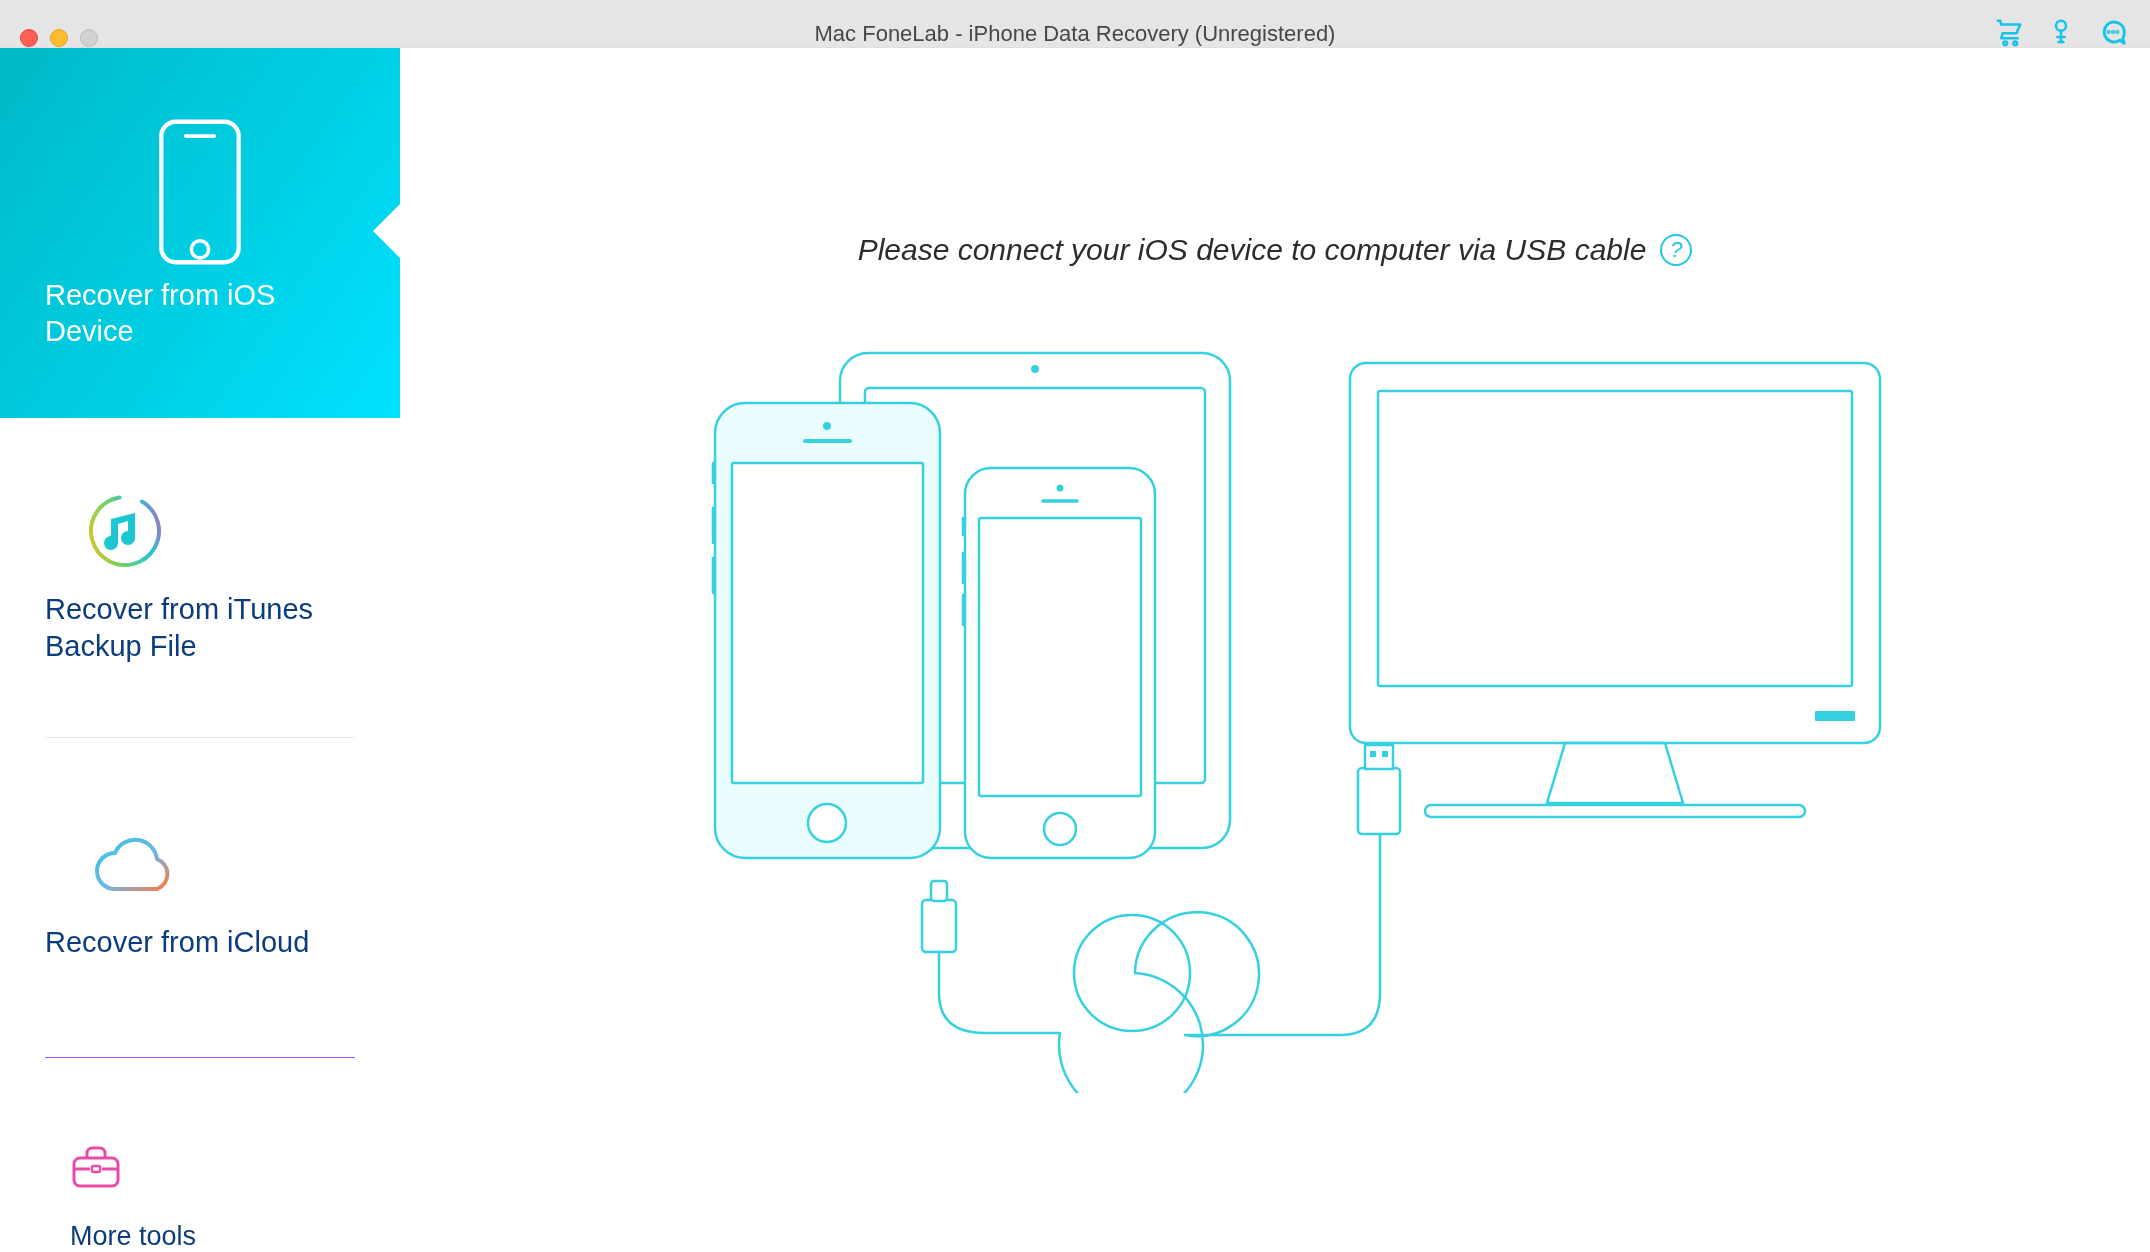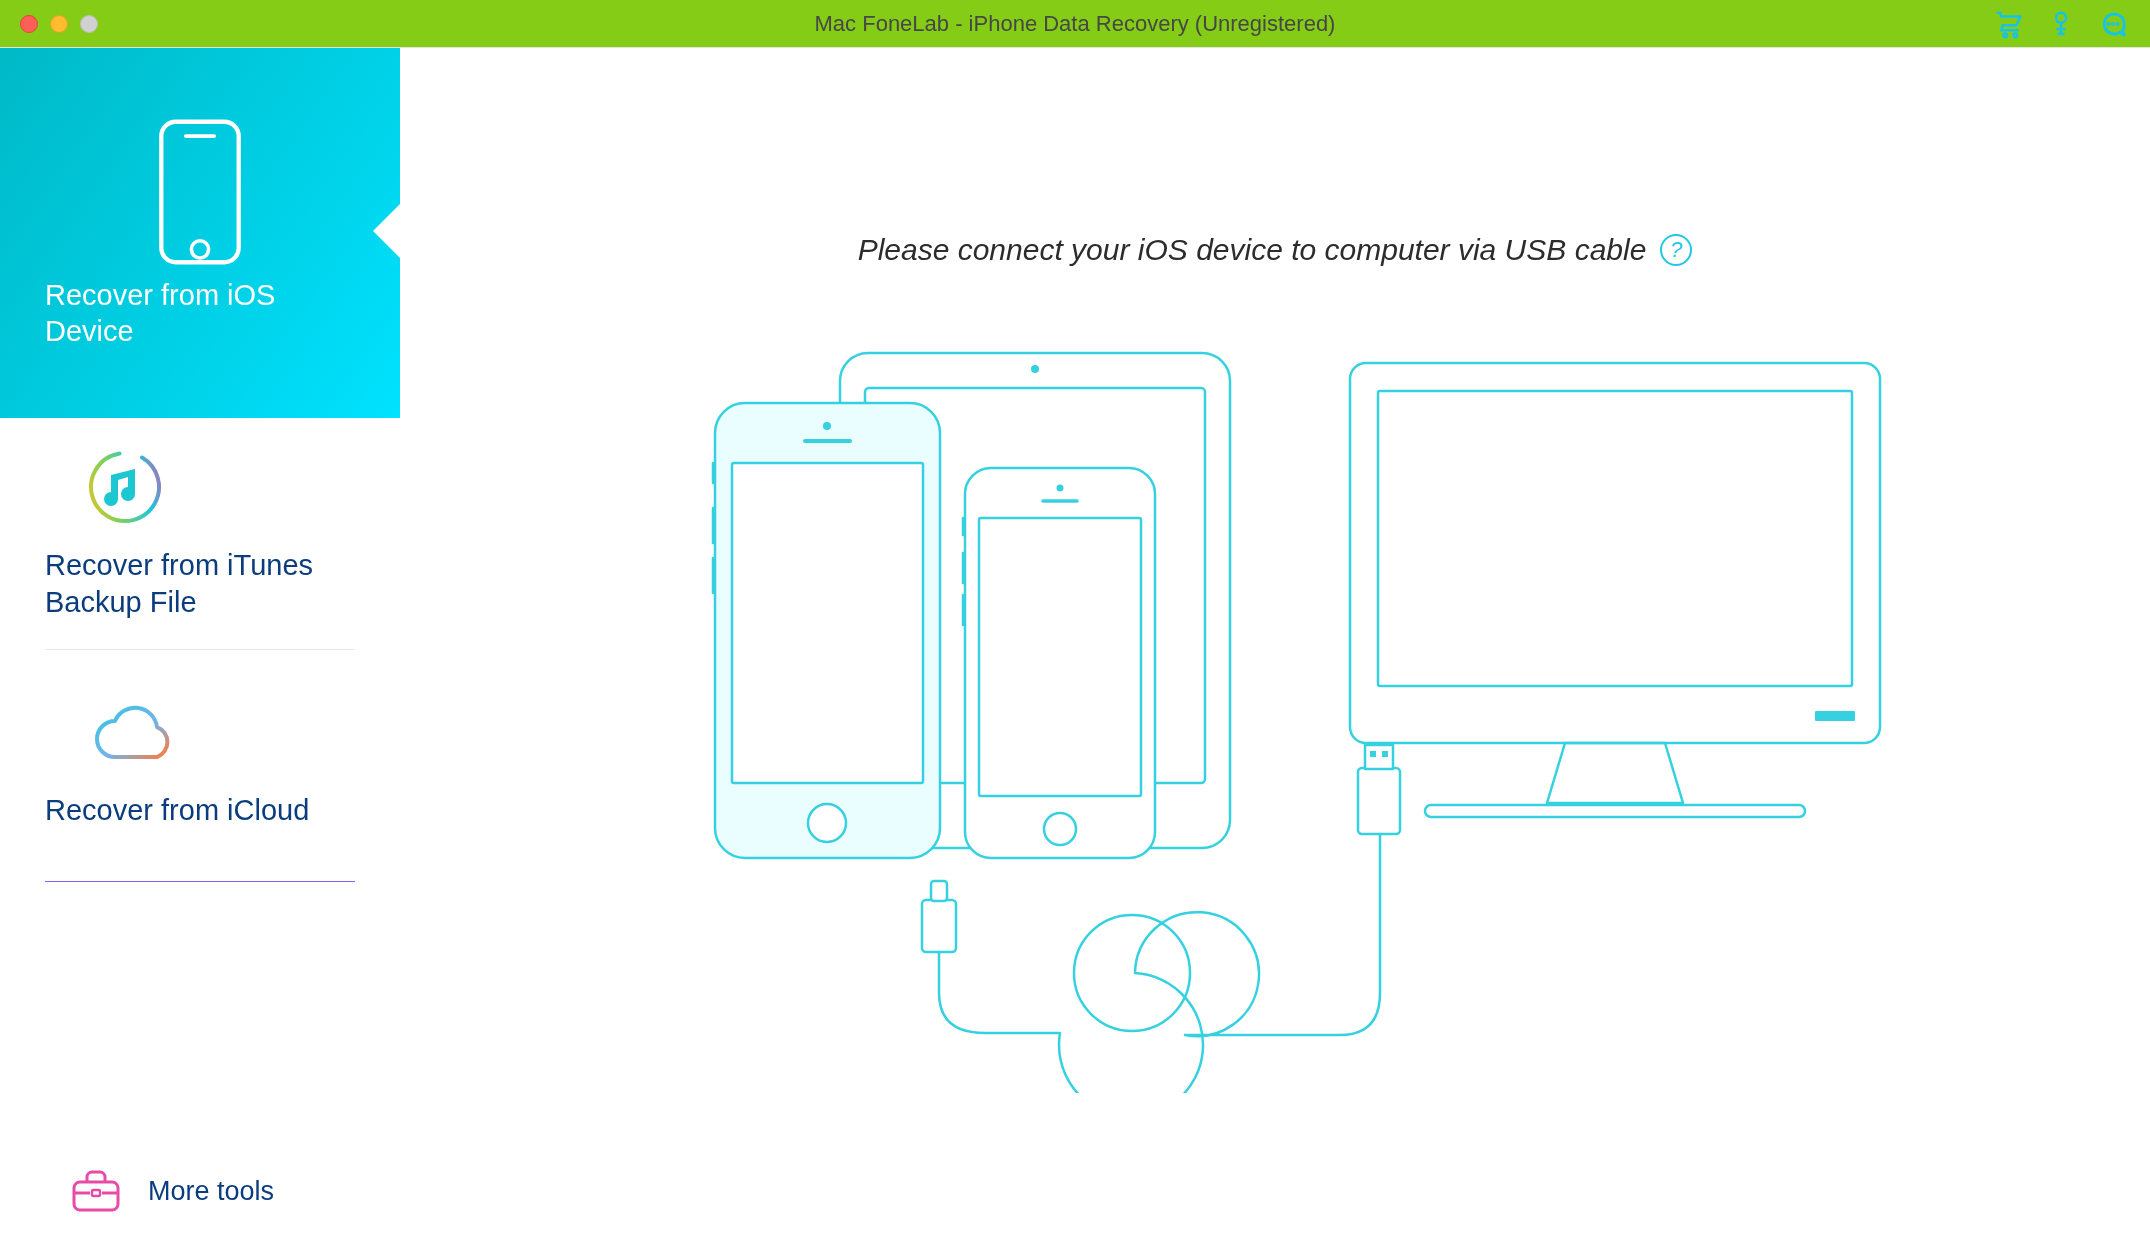--- a/index.html
+++ b/index.html
@@ -9,24 +9,24 @@
     background: #fff;
     width: 2150px;
     height: 1252px;
     overflow: hidden;
     transform-origin: top left;
   }
 
   
   .titlebar {
     height: 48px;
-    background: #84cc16;
+    background: #e5e5e5;
     border-bottom: 1px solid #e0e0e0;
     display: flex;
-    align-items: center;
+    align-items: flex-end;
     position: relative;
   }
   .traffic-lights {
     display: flex;
     gap: 12px;
     margin-left: 20px;
   }
   .tl { width: 18px; height: 18px; border-radius: 50%; }
   .tl-red    { background: #ff5f57; border: 1px solid #e24640; }
   .tl-yellow { background: #febc2e; border: 1px solid #e1a325; }
@@ -78,35 +78,34 @@
   .nav-item .icon-wrap { display: flex; justify-content: center; }
   .nav-item.active .icon-wrap { margin-bottom: 10px; }
   .nav-label {
     font-size: 29px;
     line-height: 1.25;
     color: #0b3d7e;
   }
   .nav-item.active .nav-label { color: #fff; }
 
   .nav-secondary {
-    height: 232px;
+    height: 320px;
     border-bottom: 1px solid #e0ecf4;
     margin: 0 45px;
     padding: 0;
     justify-content: center;
     text-align: left;
   }
   .nav-secondary .icon-wrap { margin-bottom: 20px; justify-content: flex-start; padding-left: 40px; }
 
   .nav-more {
     margin-top: auto;
     height: 110px;
     display: flex;
-    flex-direction: row;
-    align-items: center;
+    flex-direction: column;
     gap: 26px;
     padding: 0 70px 10px;
   }
   .nav-more .nav-label { font-size: 27px; }
 
   
   .main-heading {
     position: absolute;
     top: 185px;
     left: 0; right: 0;

